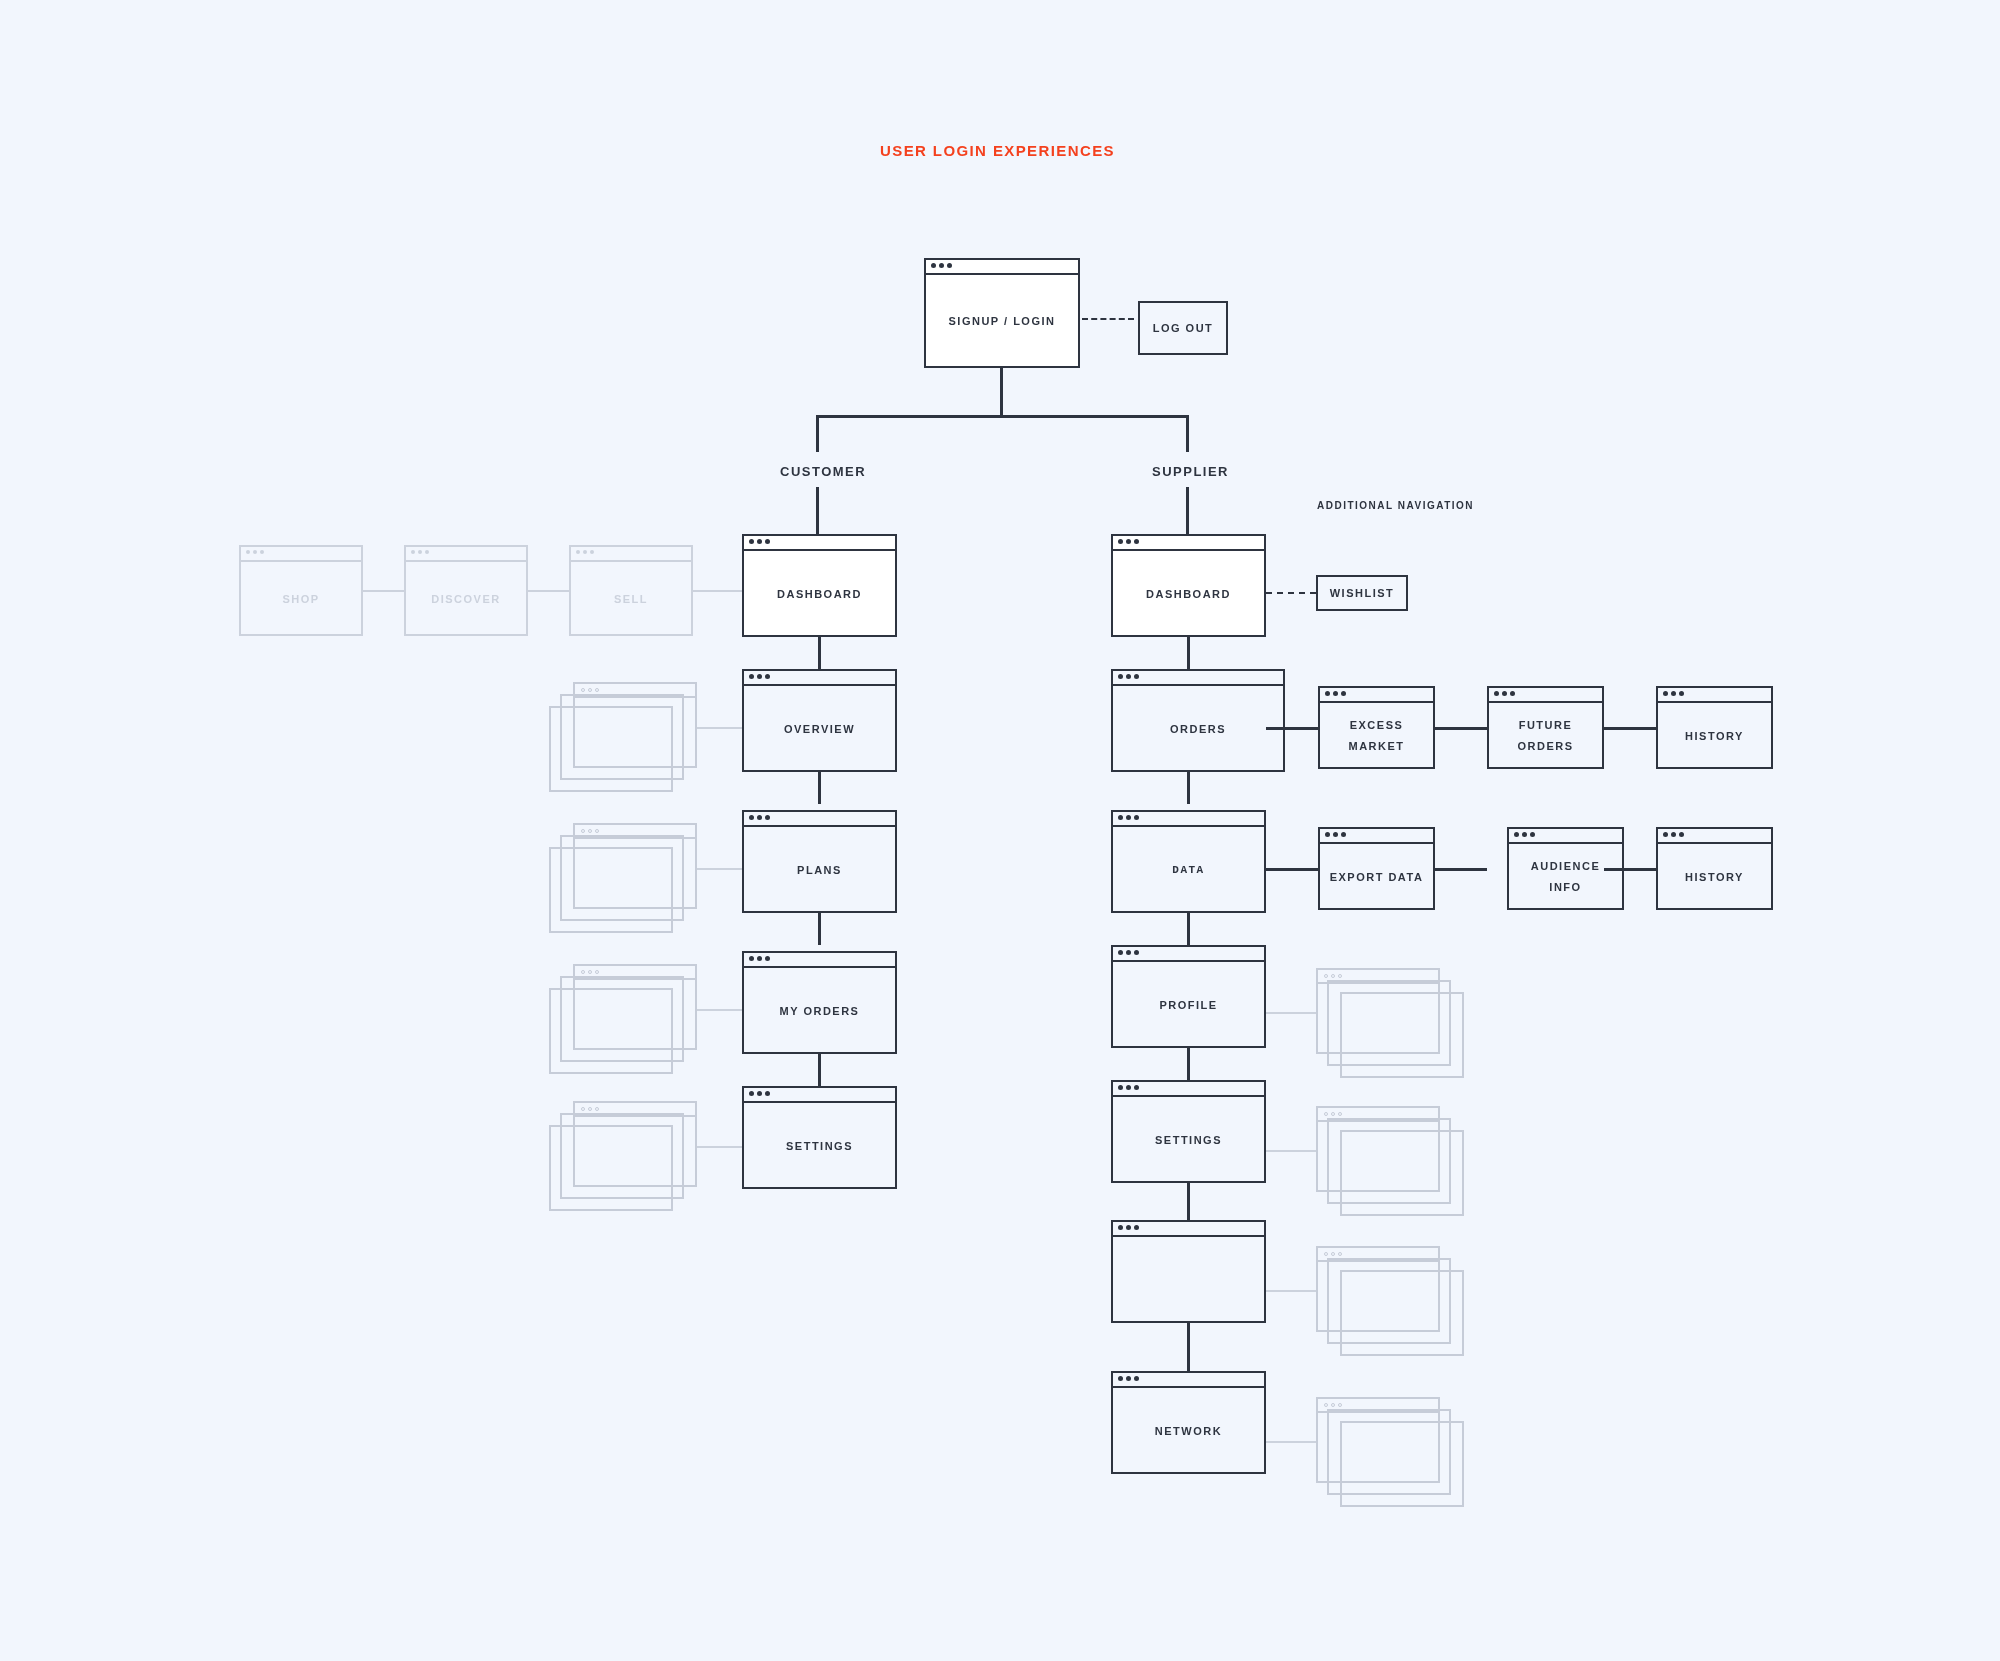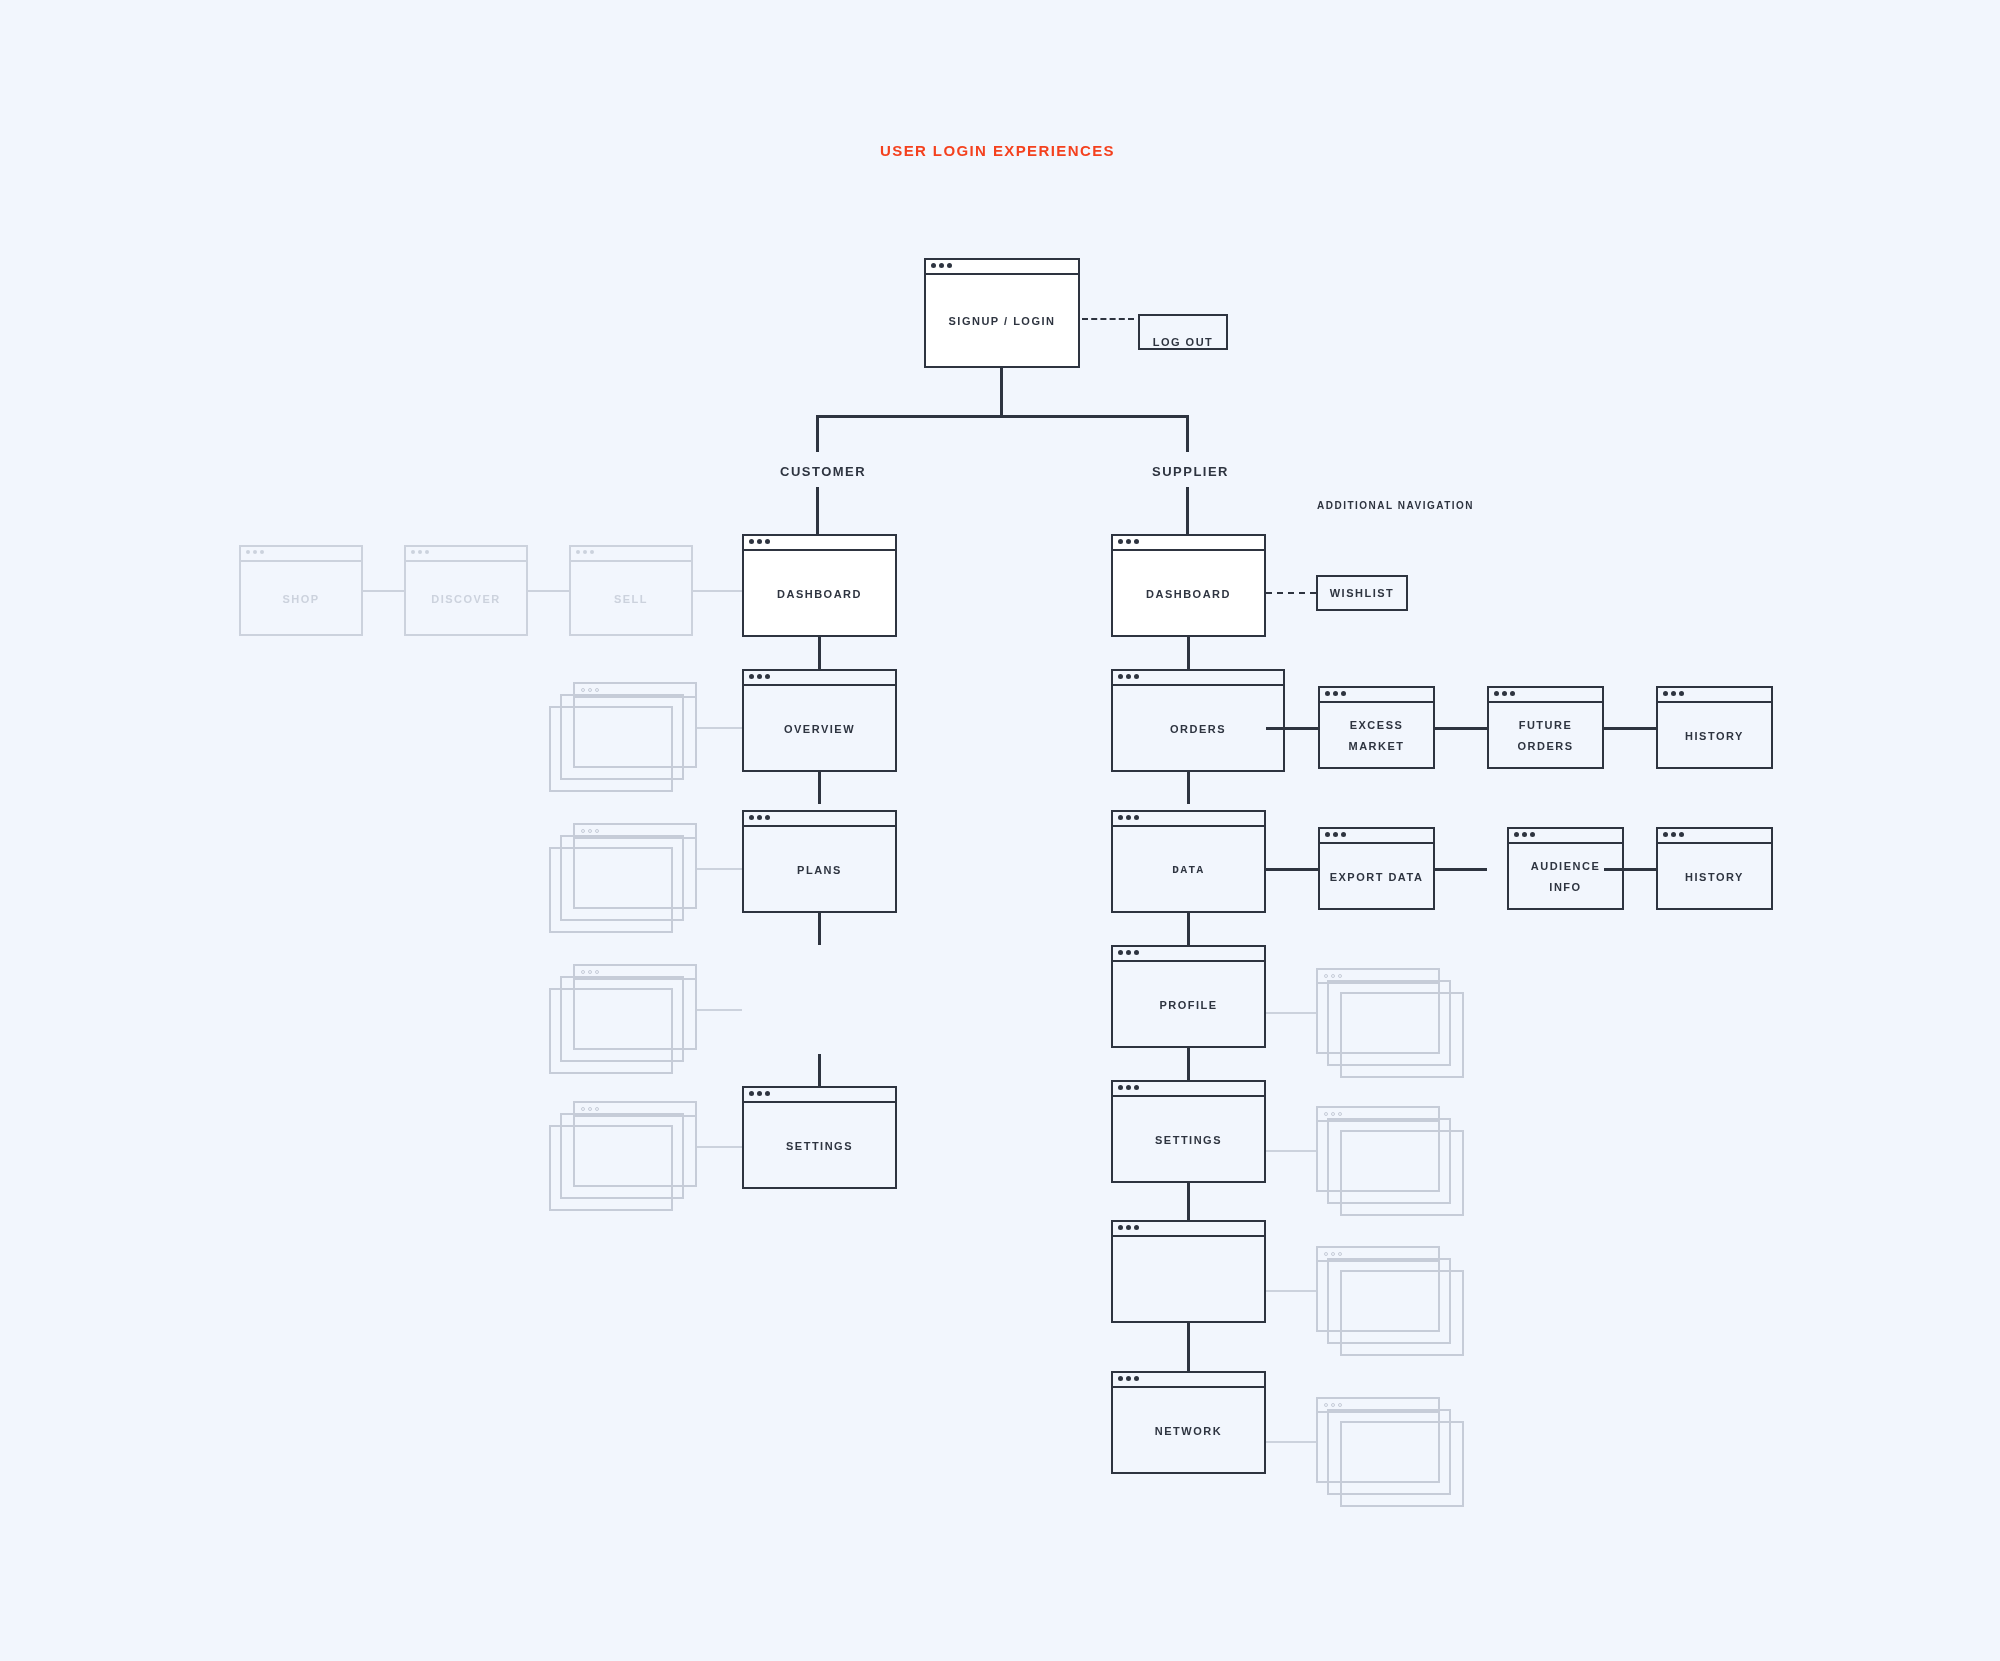--- a/index.html
+++ b/index.html
@@ -106,21 +106,21 @@
           <i></i>
           <i></i>
           <i></i>
         </span>
     </div>
     <div class="label">SIGNUP / LOGIN</div>
   </div>
 
   <div class="dash" style="left:1082px;top:318px;width:52px;"></div>
 
-  <div class="plainbox" style="left:1138px;top:314px;width:90px;height:36px;align-items:flex-end;">
+  <div class="plainbox" style="left:1138px;top:301px;width:90px;height:54px;">
     <span>LOG OUT</span>
   </div>
 
   <div class="ln v" style="left:1000px;top:368px;height:47px;"></div>
   <div class="ln h" style="left:816px;top:415px;width:372px;"></div>
   <div class="ln v" style="left:816px;top:415px;height:37px;"></div>
   <div class="ln v" style="left:1186px;top:415px;height:37px;"></div>
 
   <div class="side-label" style="left:780px;top:464px;">CUSTOMER</div>
   <div class="side-label" style="left:1152px;top:464px;">SUPPLIER</div>
@@ -245,20 +245,31 @@
         <span class="sdots">
             <i></i>
             <i></i>
             <i></i>
           </span>
       </div>
     </div>
   </div>
   <div class="ln light h" style="left:697px;top:1009px;width:45px;"></div>
 
+  <div class="win" style="left:742px;top:951px;width:155px;height:103px;">
+    <div class="frame"></div>
+    <div class="bar">
+      <span class="dots">
+          <i></i>
+          <i></i>
+          <i></i>
+        </span>
+    </div>
+    <div class="label">MY ORDERS</div>
+  </div>
   <div class="ln v" style="left:818px;top:1054px;height:32px;"></div>
 
   <div class="stack" style="left:549px;top:1101px;width:150px;height:110px;">
     <div class="sh" style="left:0px;top:24px;width:124px;height:86px;"></div>
     <div class="sh" style="left:11px;top:12px;width:124px;height:86px;"></div>
     <div class="sh top" style="left:24px;top:0px;width:124px;height:86px;">
       <div class="sbar">
         <span class="sdots">
             <i></i>
             <i></i>

